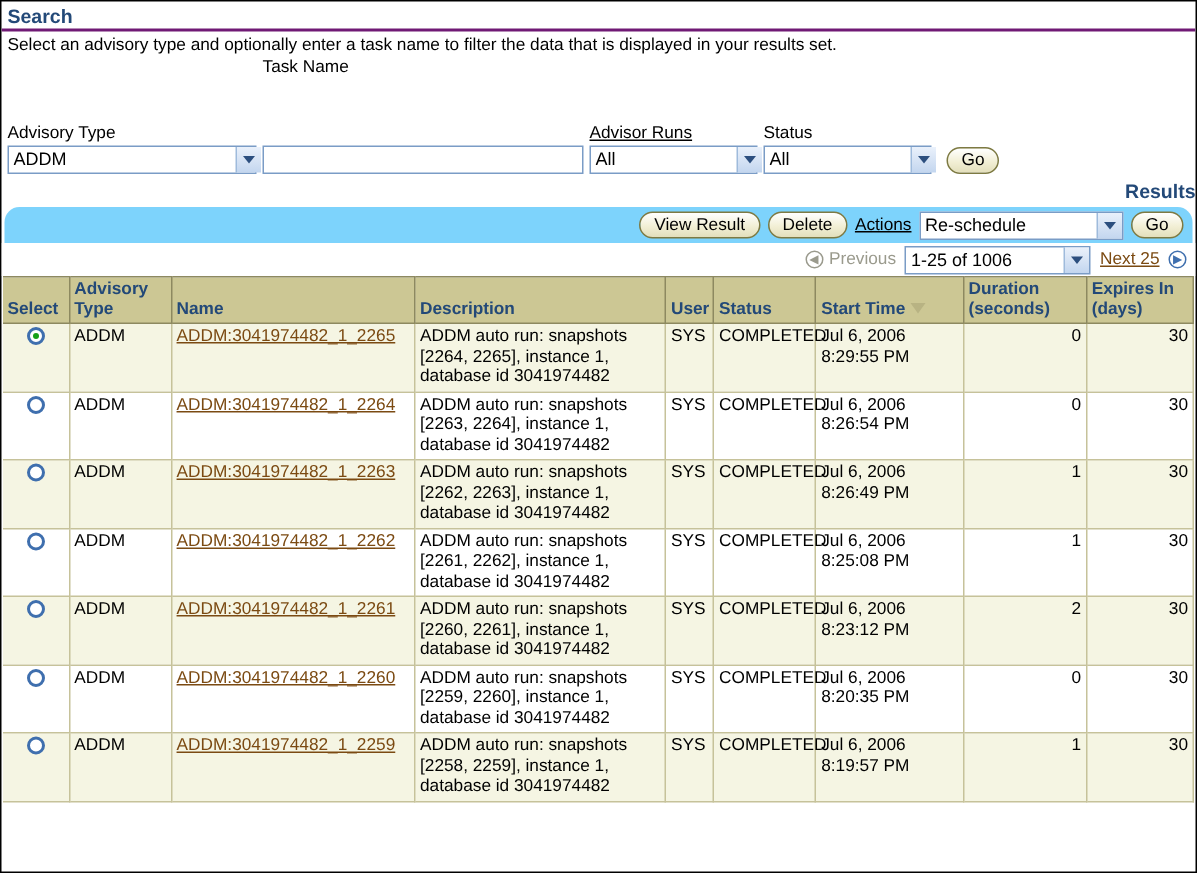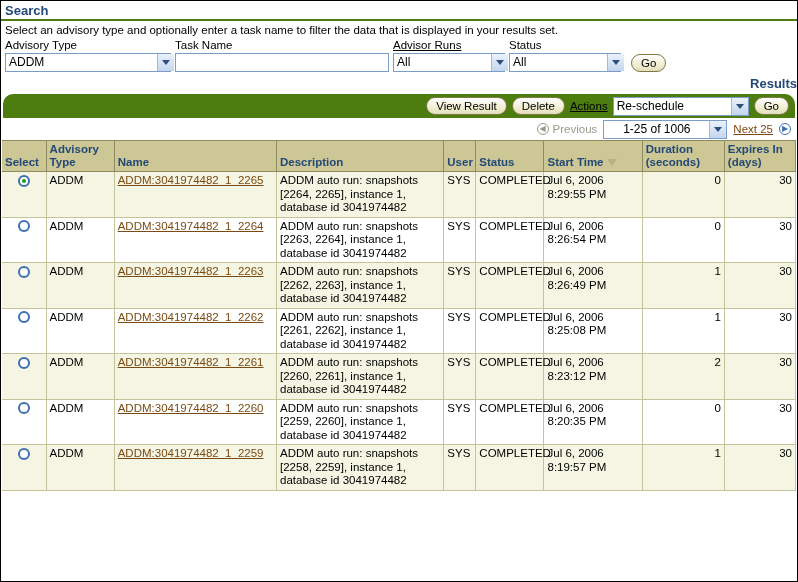--- a/index.html
+++ b/index.html
@@ -19,21 +19,21 @@
     background: #ffffff;
     overflow: hidden;
   }
 
   
   .section-hdr {
     font-size: 13px;
     font-weight: bold;
     color: #234978;
     padding: 2px 0 1px 4px;
-    border-bottom: 2px solid #4d7c0f;
+    border-bottom: 2px solid #701a75;
     line-height: 15px;
   }
   .section-hdr.no-rule { border-bottom: none; }
 
   
   .intro {
     padding: 2px 12px 1px 4px;
     font-size: 11.5px;
     color: #000;
     line-height: 14px;
@@ -112,21 +112,21 @@
     color: #3b5c96;
     font-size: 11.5px;
     line-height: 13.5px;
     padding: 2px 4px 0 4px;
   }
 
   
   .toolbar {
     position: relative;
     margin: 2px 2px 0 2px;
-    background: #4d7c0f;
+    background: #7dd3fc;
     border-radius: 10px 10px 0 0;
     height: 24px;
     display: flex;
     align-items: center;
     justify-content: flex-end;
     padding-right: 6px;
     gap: 5px;
   }
   .toolbar .lbl { font-size: 11.5px; color: #000; text-decoration: underline; }
   .navbar {
@@ -237,21 +237,21 @@
   <div class="search-row">
     <div class="field-group" style="width:170px;">
       <span class="field-label">Advisory Type</span>
       <span class="sel-wrap">
         <select class="sel" style="width:166px;">
           <option>ADDM</option>
         </select>
       </span>
     </div>
 
-    <div class="field-group" style="width:218px;">
+    <div class="field-group" style="width:218px;gap:44px;">
       <span class="field-label">Task Name</span>
       <input class="txt" type="text" value="" style="">
     </div>
 
     <div class="field-group" style="width:116px;text-decoration:underline;">
       <span class="field-label">Advisor Runs</span>
       <span class="sel-wrap">
         <select class="sel" style="width:112px;">
           <option>All</option>
         </select>
@@ -287,21 +287,21 @@
     </span>
     <button class="btn">Go</button>
   </div>
 
   <div class="navbar">
     <span class="nav-disabled">
       <span class="circ-icon grey">◀</span>
       <span>Previous</span>
     </span>
     <span class="sel-wrap">
-      <select class="sel" style="width:124px;text-align:center;">
+      <select class="sel" style="width:124px;">
         <option>1-25 of 1006</option>
       </select>
     </span>
     <span class="nav-link">Next 25</span>
     <span class="circ-icon blue">▶</span>
   </div>
 
   <table class="results">
     <colgroup>
       <col style="width:44px">

